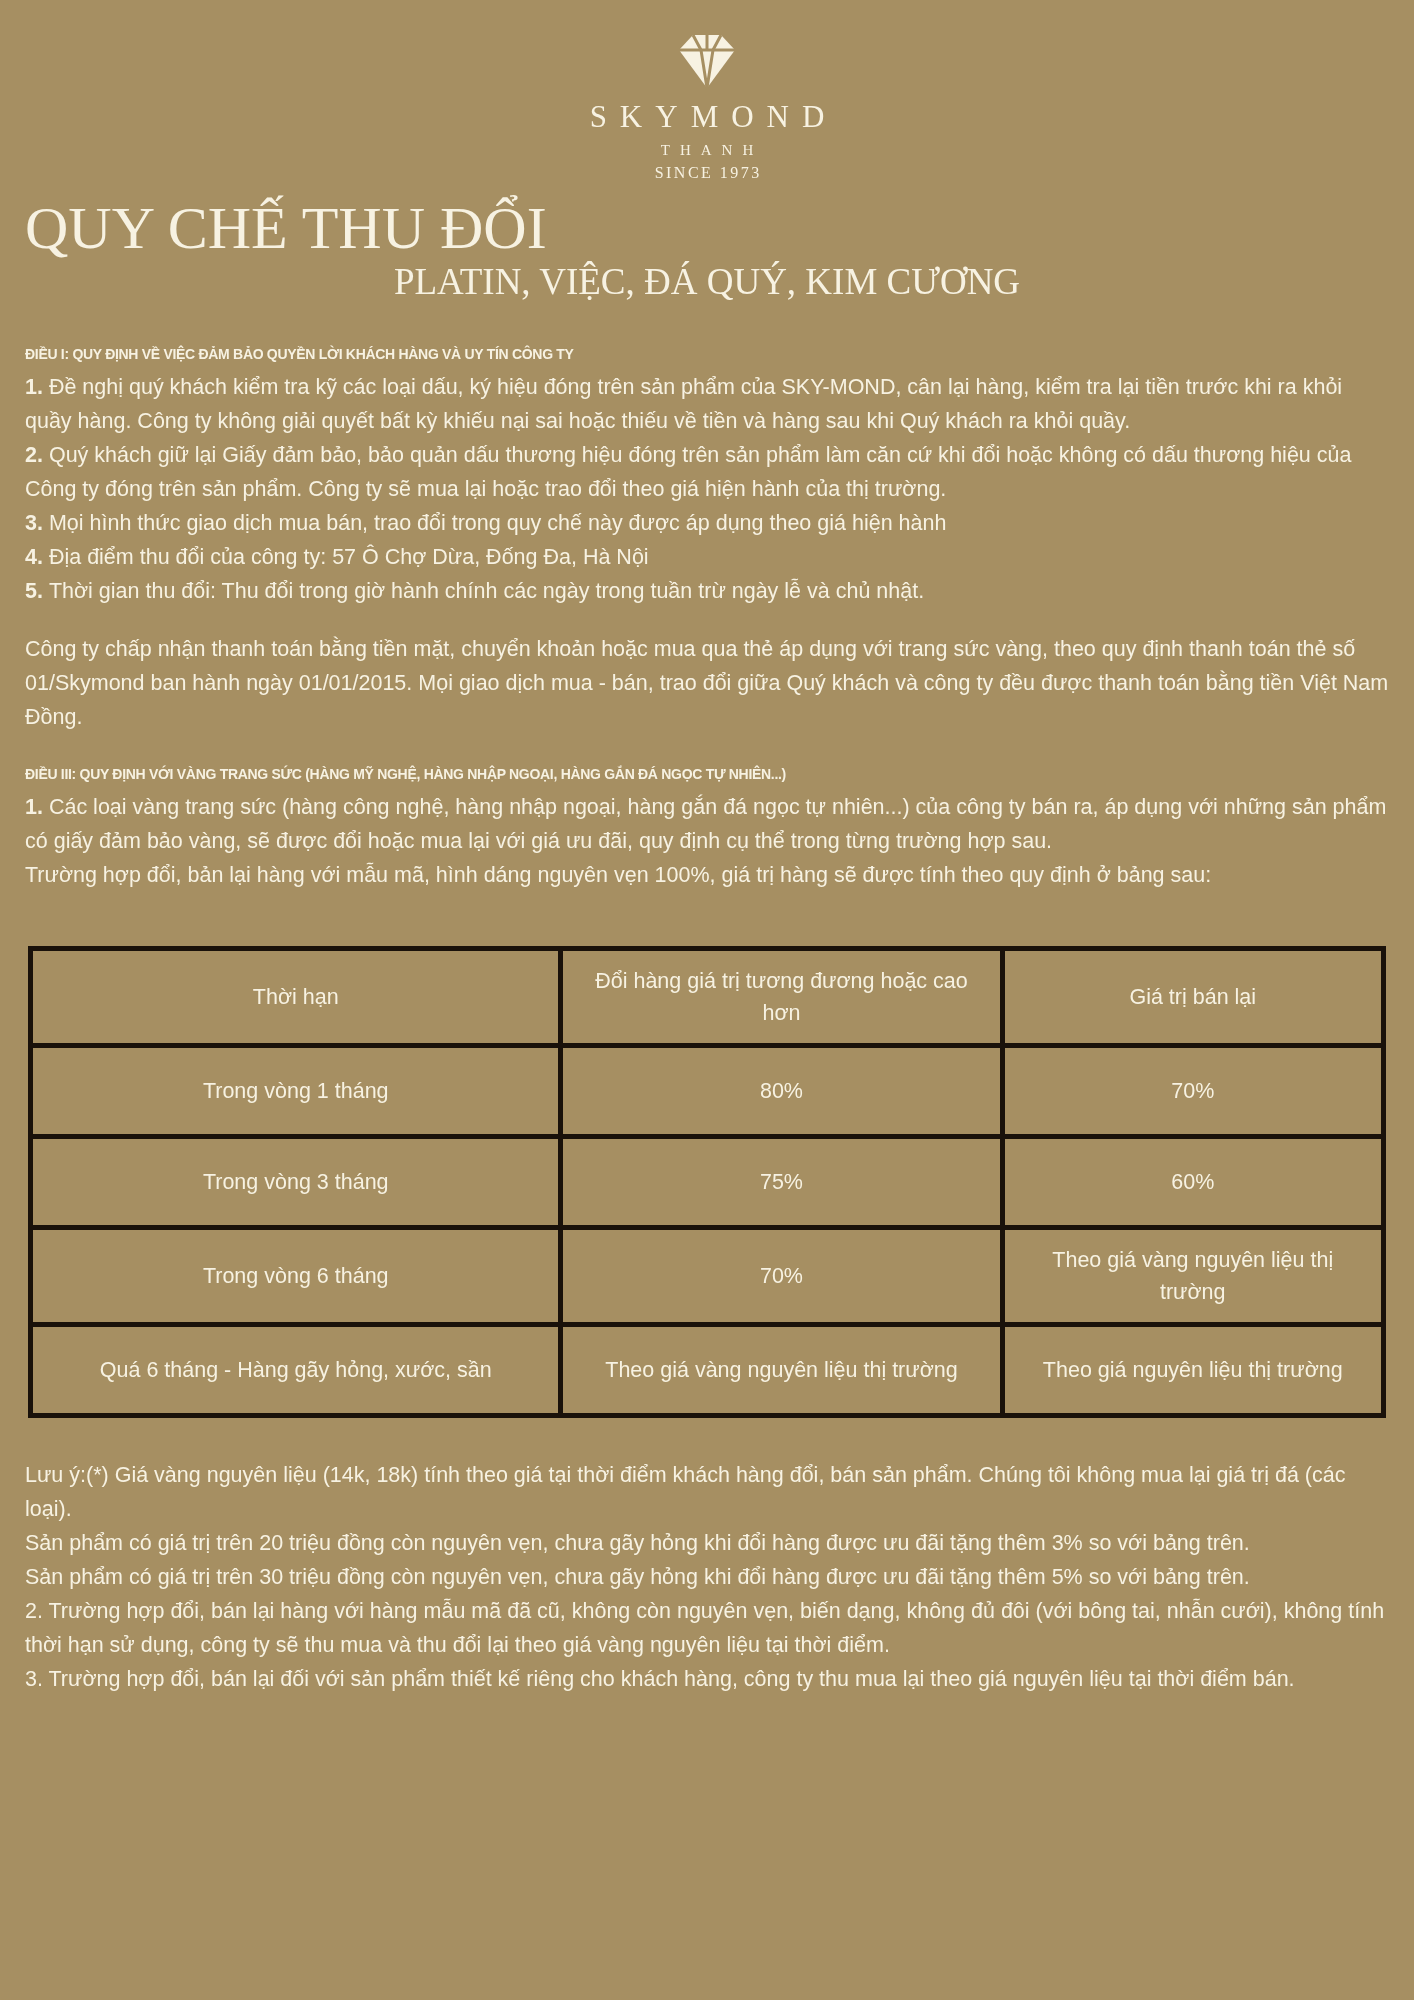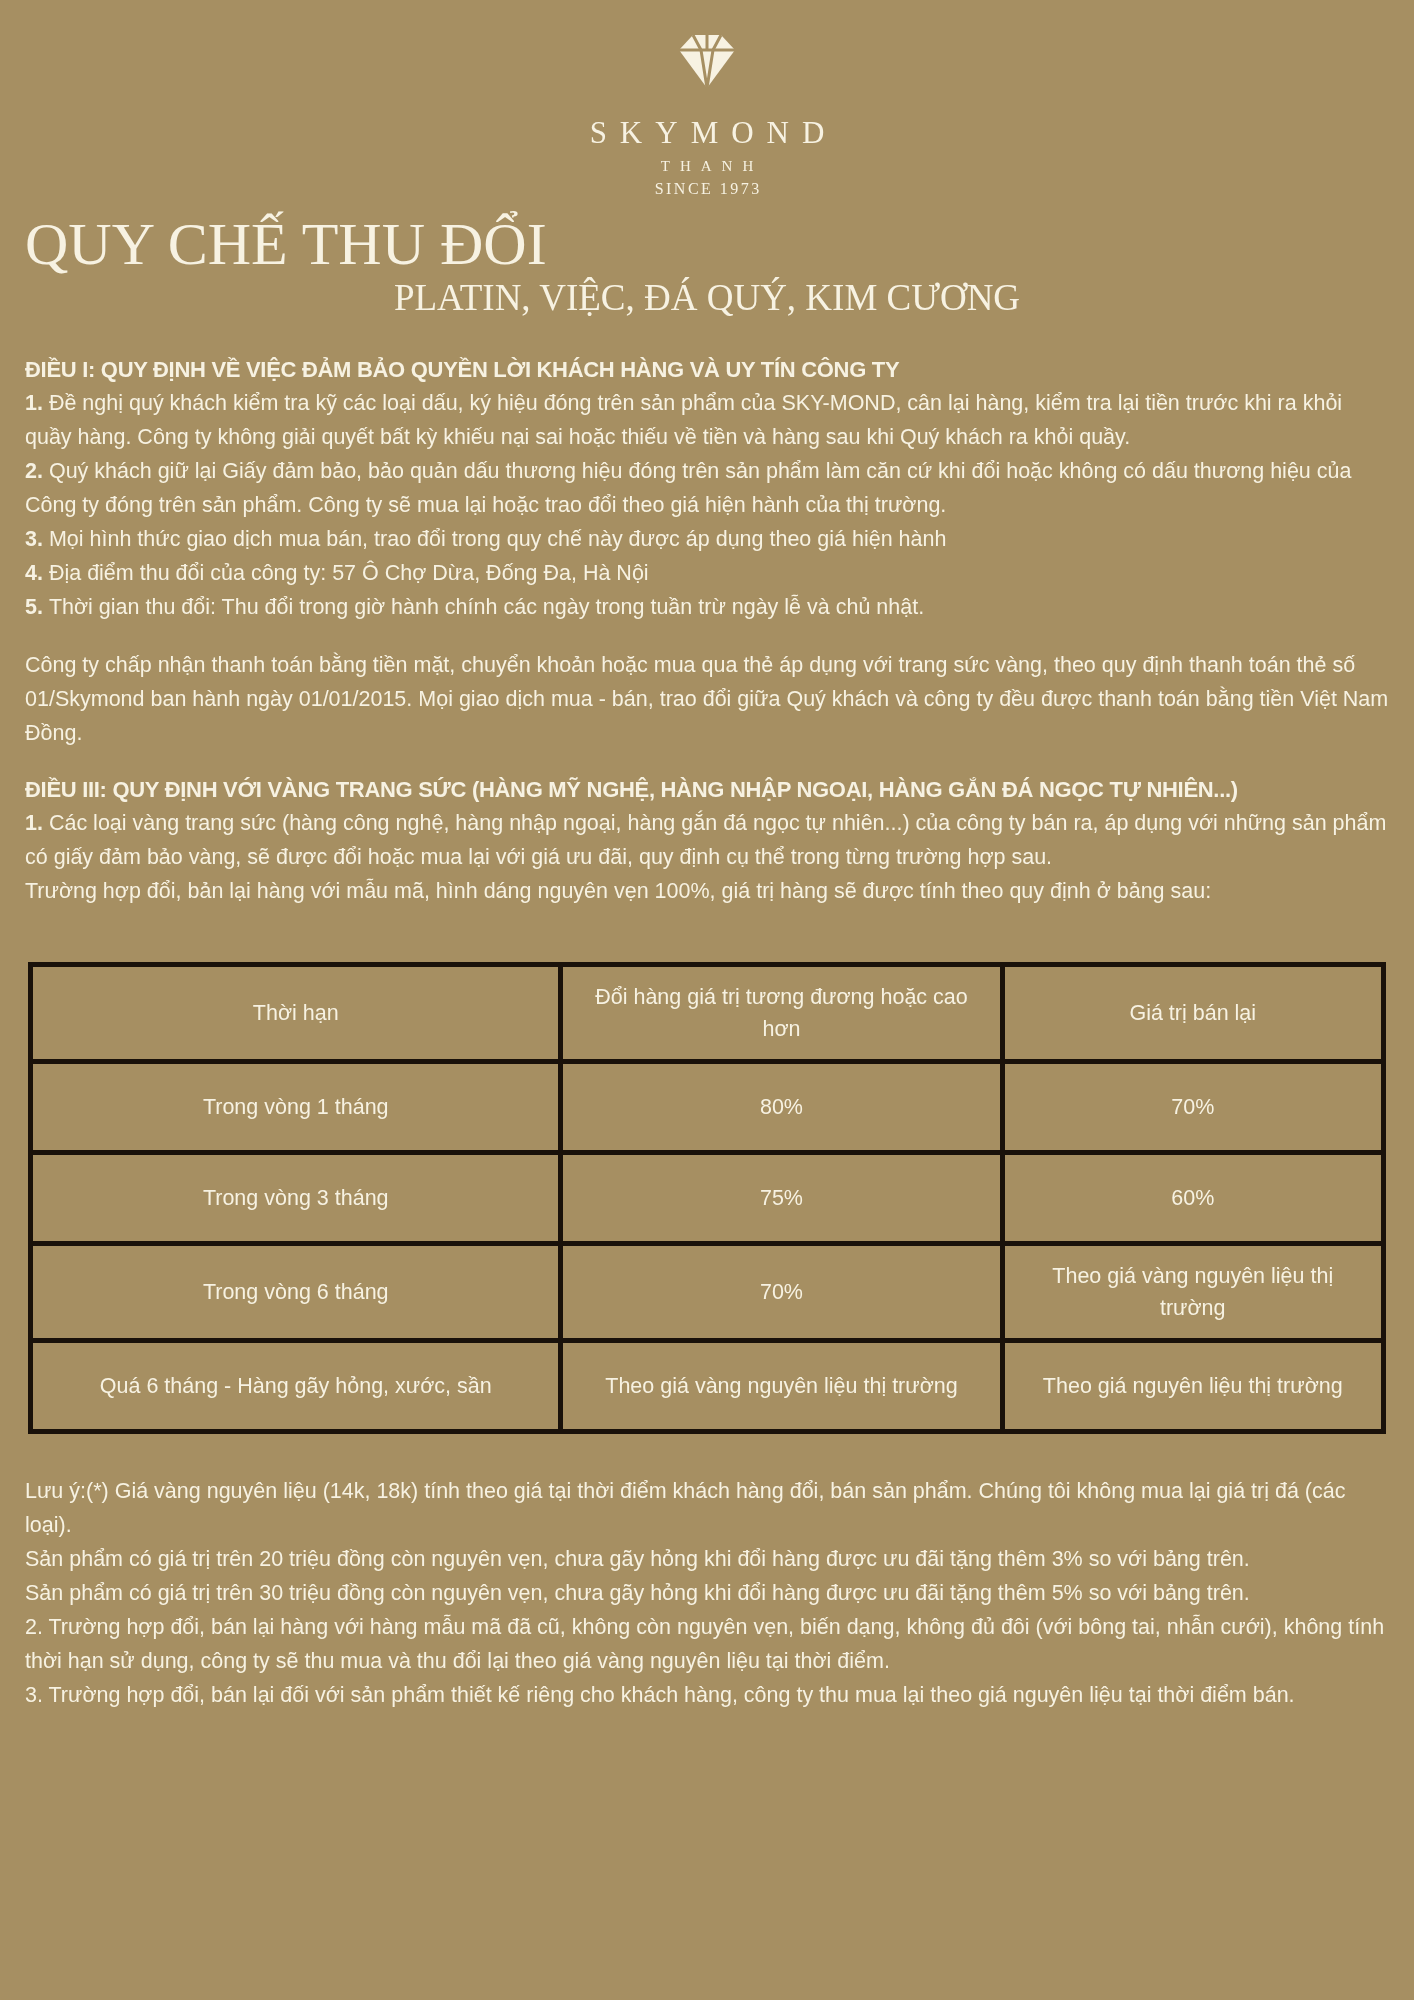--- a/index.html
+++ b/index.html
@@ -10,21 +10,21 @@
     font-family:"Liberation Sans","DejaVu Sans",sans-serif;
     overflow:hidden;
   }
   .page{box-sizing:border-box;width:1414px;height:2000px;padding:30px 25px 20px;}
   
   .brand{ text-align:center; }
   .brand svg{display:block;margin:0 auto;}
   .brand-name{
     font-family:"Liberation Serif","DejaVu Serif",serif;
     font-size:31px;letter-spacing:13px;text-indent:13px;
-    margin-top:24px;line-height:34px;
+    margin-top:8px;line-height:34px;
   }
   .brand-tagline{
     font-family:"Liberation Serif","DejaVu Serif",serif;
     font-size:15px;letter-spacing:10px;text-indent:10px;
     margin-top:6px;line-height:20px;
   }
   .brand-since{
     font-family:"Liberation Serif","DejaVu Serif",serif;
     font-size:16px;letter-spacing:2.5px;text-indent:2.5px;
     margin-top:2px;line-height:22px;
@@ -38,21 +38,21 @@
   h2.doc-subtitle{
     font-family:"Liberation Serif","DejaVu Serif",serif;
     font-weight:400;font-size:37px;line-height:44px;
     text-align:center;margin:6px 0 0;
   }
   
   #sections{margin-top:34px;}
   section{margin-top:24px;}
   section:first-child{margin-top:0;}
   .sec-heading{
-    font-size:22px;font-weight:700;letter-spacing:-0.3px;
+    font-size:14px;font-weight:700;letter-spacing:-0.3px;
     white-space:nowrap;line-height:32px;margin:0;
   }
   p.body-par{margin:0;font-size:21.5px;line-height:34px;}
   p.body-par strong{font-weight:700;}
   
   #policy-table{
     width:1358px;margin:54px auto 0;
     border-collapse:collapse;table-layout:fixed;
   }
   #policy-table th,#policy-table td{

